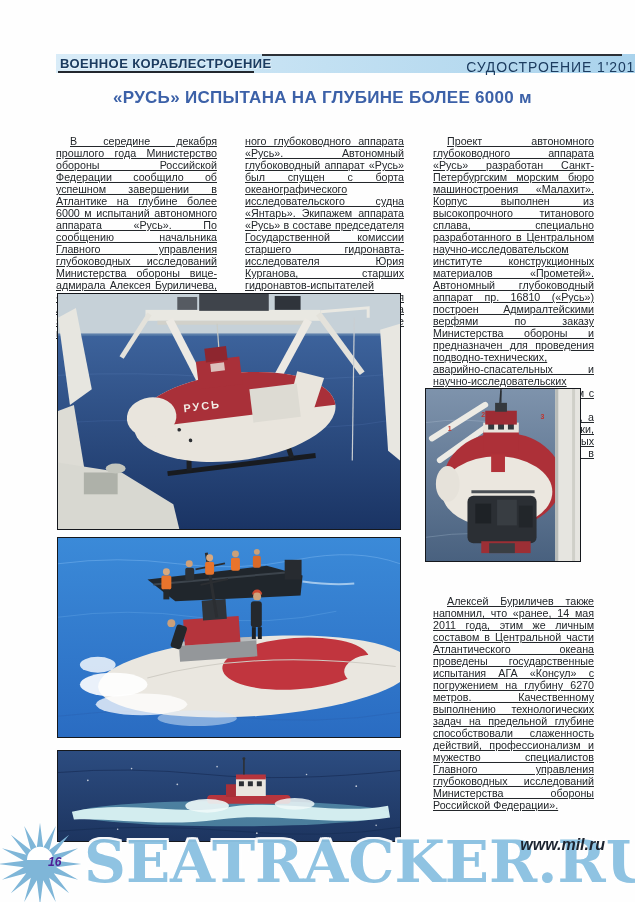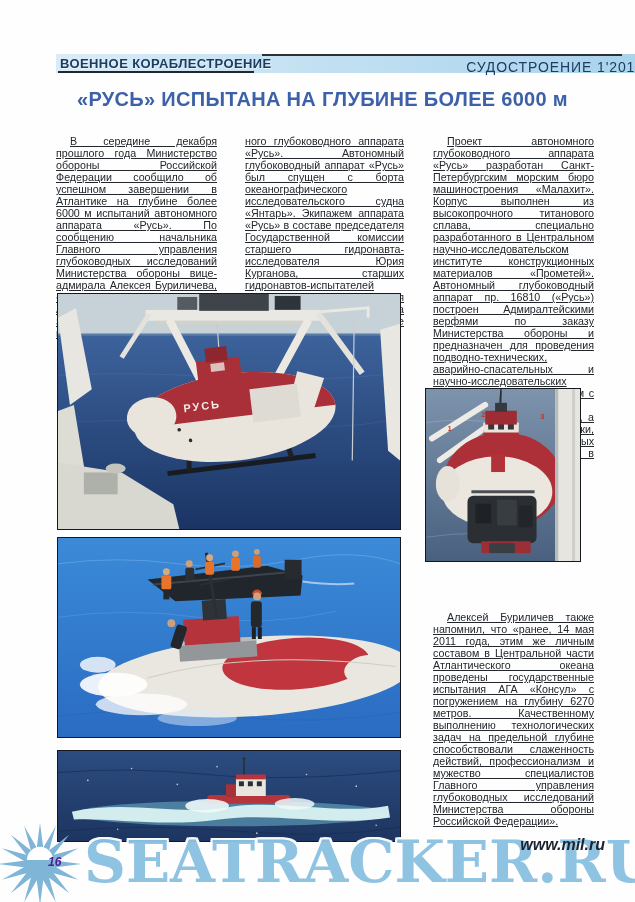--- a/index.html
+++ b/index.html
@@ -9,29 +9,29 @@
   .header-bar{position:absolute;left:56px;top:54px;width:600px;height:19px;
       background:linear-gradient(90deg,#d9ecf8 0%,#c2e0f2 45%,#a8d2ec 100%);}
   .header-section{position:absolute;left:4px;top:2px;font-size:13px;font-weight:bold;
       color:#1c3c60;letter-spacing:.4px;text-shadow:.6px .6px 0 #eaf4fb;}
   .header-underline{position:absolute;left:2px;top:16.5px;width:196px;height:2.5px;background:#22272e;}
   .header-rule{position:absolute;left:206px;top:0;width:360px;height:1.5px;background:#2c3137;}
   .header-issue{position:absolute;right:12px;top:4.5px;font-size:14px;font-weight:normal;
       color:#1c3c60;letter-spacing:.9px;}
   
   .article-title{position:absolute;left:40px;top:88px;width:565px;text-align:center;
-      font-size:20px;font-weight:bold;color:#3c61a8;letter-spacing:.3px;}
+      font-size:17px;font-weight:bold;color:#3c61a8;letter-spacing:.3px;}
   
   .bodycol{position:absolute;font-size:10.7px;line-height:12px;text-align:justify;}
   .bodycol p{margin:11px;text-decoration:underline;}
   .indent{text-indent:14px;}
   .col1{left:45px;top:124px;width:183px;}
   .col2{left:234px;top:124px;width:181px;}
   .col3a{left:422px;top:124px;width:183px;}
-  .col3b{left:422px;top:600px;width:183px;}
+  .col3b{left:422px;top:584px;width:183px;}
   
   .photo{position:absolute;border:1.6px solid #15181d;box-sizing:border-box;background:#24477e;z-index:1;}
   .photo svg{display:block;width:100%;height:100%;}
   #photo1{left:57px;top:293px;width:344px;height:237px;}
   #photo2{left:425px;top:388px;width:156px;height:174px;}
   #photo3{left:57px;top:537px;width:344px;height:201px;}
   #photo4{left:57px;top:750px;width:344px;height:92px;}
   
   .watermark{position:absolute;left:84px;top:833px;z-index:5;white-space:nowrap;
       font-family:"DejaVu Serif",serif;font-weight:bold;font-size:58px;line-height:1;

